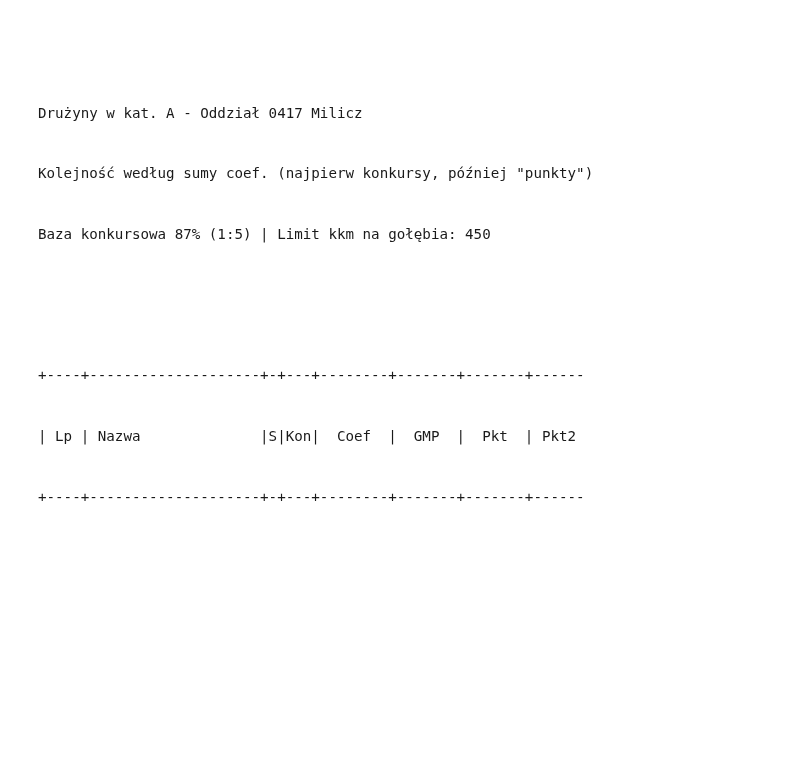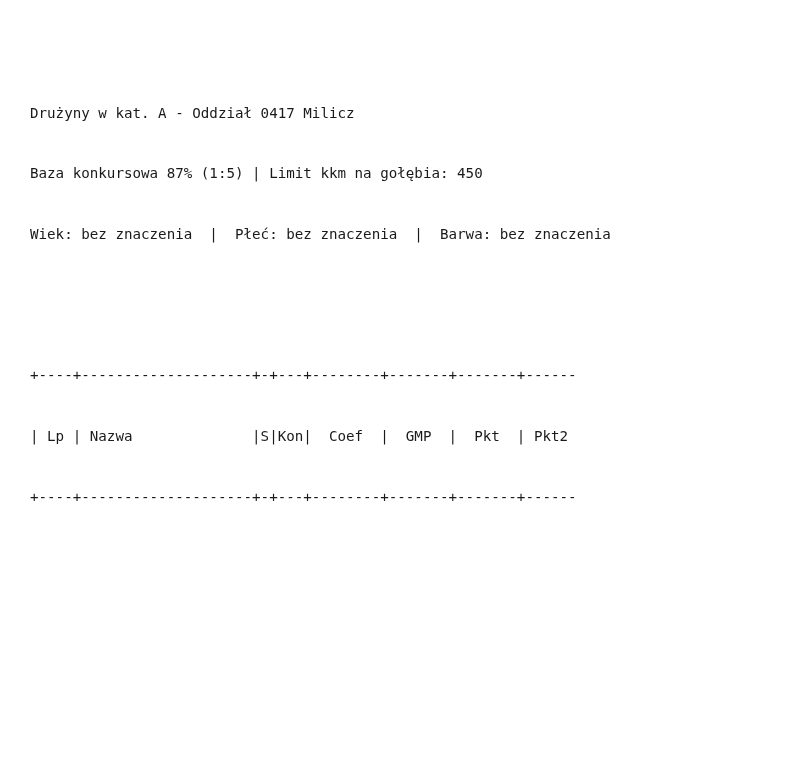--- a/index.html
+++ b/index.html
@@ -18,34 +18,35 @@
     position: absolute;
     left: 30px;
     top: 22px;
     font-size: 14.2px;
     line-height: 20.2px;
     white-space: pre;
     letter-spacing: 0px;
   }
   .line {
     white-space: pre;
+    margin-left: 8px;
   }
   .header-block .line,
   .table-block .line {
     display: block;
   }
 </style>
 </head>
 <body>
 
 <div id="report">
   <div class="header-block">
     <div class="line">Drużyny w kat. A - Oddział 0417 Milicz</div>
+    <div class="line">Kolejność według sumy coef. (najpierw konkursy, później "punkty")</div>
     <div class="line">Baza konkursowa 87% (1:5) | Limit kkm na gołębia: 450</div>
-    <div class="line">Wiek: bez znaczenia  |  Płeć: bez znaczenia  |  Barwa: bez znaczenia</div>
   </div>
   <div class="table-block">
     <div class="line">+----+--------------------+-+---+--------+-------+-------+------</div>
     <div class="line">| Lp | Nazwa              |S|Kon|  Coef  |  GMP  |  Pkt  | Pkt2</div>
     <div class="line">+----+--------------------+-+---+--------+-------+-------+------</div>
     
     
   </div>
 </div>
 

